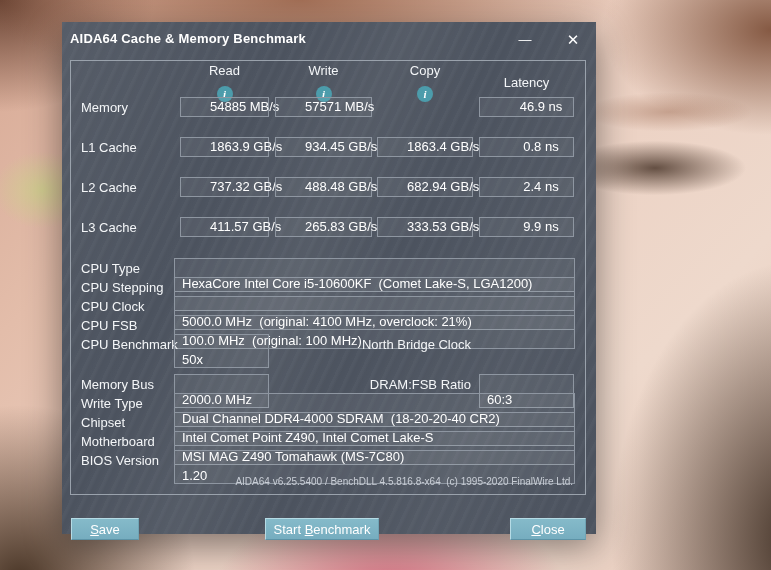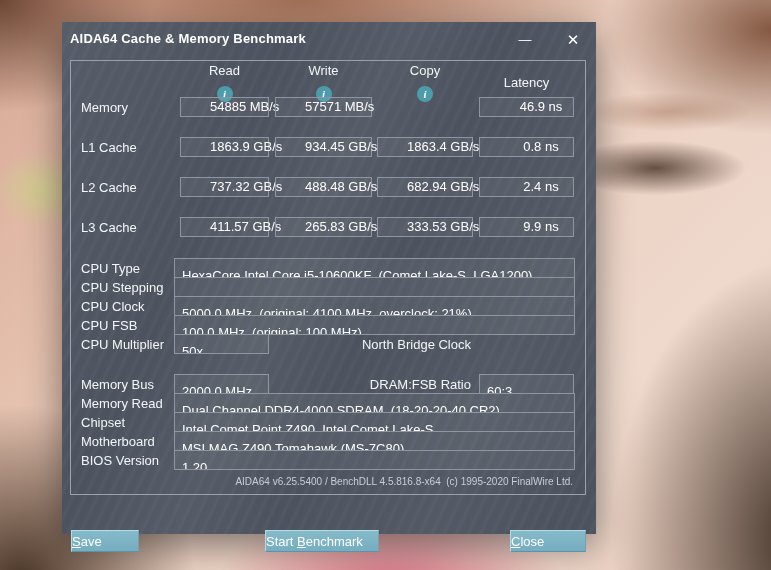--- a/index.html
+++ b/index.html
@@ -70,37 +70,37 @@
     position:absolute;height:20px;box-sizing:border-box;
     border:1px solid #8e96a1;background:rgba(255,255,255,0.05);
     text-align:center;line-height:18px;color:#ffffff;white-space:pre;padding-left:29px;
   }
 
   .sys-row{position:absolute;left:0;width:100%;height:20px;}
   .sys-label{position:absolute;left:10px;top:3px;color:#f4f6f8;white-space:nowrap;}
   .sys-box{
     position:absolute;left:103px;width:401px;height:20px;box-sizing:border-box;
     border:1px solid #8e96a1;background:rgba(255,255,255,0.05);
-    padding:8px 7px;line-height:18px;color:#ffffff;white-space:pre;overflow:hidden;
+    padding:16px 7px;line-height:18px;color:#ffffff;white-space:pre;overflow:hidden;
   }
   .sys-box.small{width:95px;}
   .sys-box.right{left:408px;width:95px;}
   .mid-label{position:absolute;left:250px;width:150px;top:3px;text-align:right;color:#f4f6f8;white-space:nowrap;}
 
   .footer-credits{
     position:absolute;right:12px;top:415px;font-size:10px;color:#c9ced6;white-space:pre;
   }
 
   
   .btn{
-    position:absolute;top:508px;height:22px;box-sizing:border-box;
+    position:absolute;top:496px;height:22px;box-sizing:border-box;
     background:linear-gradient(180deg,#85bac9 0%,#76adbf 100%);
     border:1px solid #b6dbe5;border-bottom-color:#5d93a6;border-right-color:#6fa3b4;
     color:#ffffff;font-size:13px;font-family:"Liberation Sans",sans-serif;
-    text-align:left;padding:0;cursor:pointer;line-height:19px;
+    text-align:center;padding:0;cursor:pointer;line-height:19px;
   }
   .btn .hot{text-decoration:underline;}
   .btn.save{left:9px;width:68px;}
   .btn.start{left:203px;width:114px;}
   .btn.close{left:448px;width:76px;}
 </style>
 </head>
 <body>
 
 <div class="photo-bg"></div>
@@ -175,33 +175,33 @@
     </div>
     <div class="sys-row" style="top:235px">
       <span class="sys-label">CPU Clock</span>
       <span class="sys-box">5000.0 MHz  (original: 4100 MHz, overclock: 21%)</span>
     </div>
     <div class="sys-row" style="top:254px">
       <span class="sys-label">CPU FSB</span>
       <span class="sys-box">100.0 MHz  (original: 100 MHz)</span>
     </div>
     <div class="sys-row" style="top:273px">
-      <span class="sys-label">CPU Multiplier</span>
+      <span class="sys-label">CPU Benchmark</span>
       <span class="sys-box small">50x</span>
       <span class="mid-label">North Bridge Clock</span>
     </div>
 
     <div class="sys-row" style="top:313px">
       <span class="sys-label">Memory Bus</span>
       <span class="sys-box small">2000.0 MHz</span>
       <span class="mid-label">DRAM:FSB Ratio</span>
       <span class="sys-box right">60:3</span>
     </div>
     <div class="sys-row" style="top:332px">
-      <span class="sys-label">Memory Read</span>
+      <span class="sys-label">Write Type</span>
       <span class="sys-box">Dual Channel DDR4-4000 SDRAM  (18-20-20-40 CR2)</span>
     </div>
     <div class="sys-row" style="top:351px">
       <span class="sys-label">Chipset</span>
       <span class="sys-box">Intel Comet Point Z490, Intel Comet Lake-S</span>
     </div>
     <div class="sys-row" style="top:370px">
       <span class="sys-label">Motherboard</span>
       <span class="sys-box">MSI MAG Z490 Tomahawk (MS-7C80)</span>
     </div>

